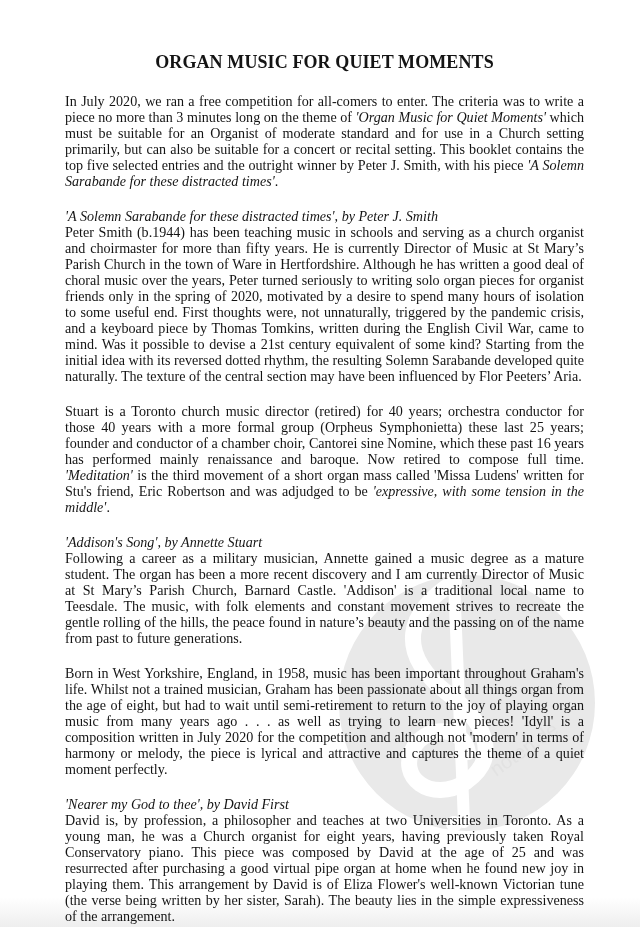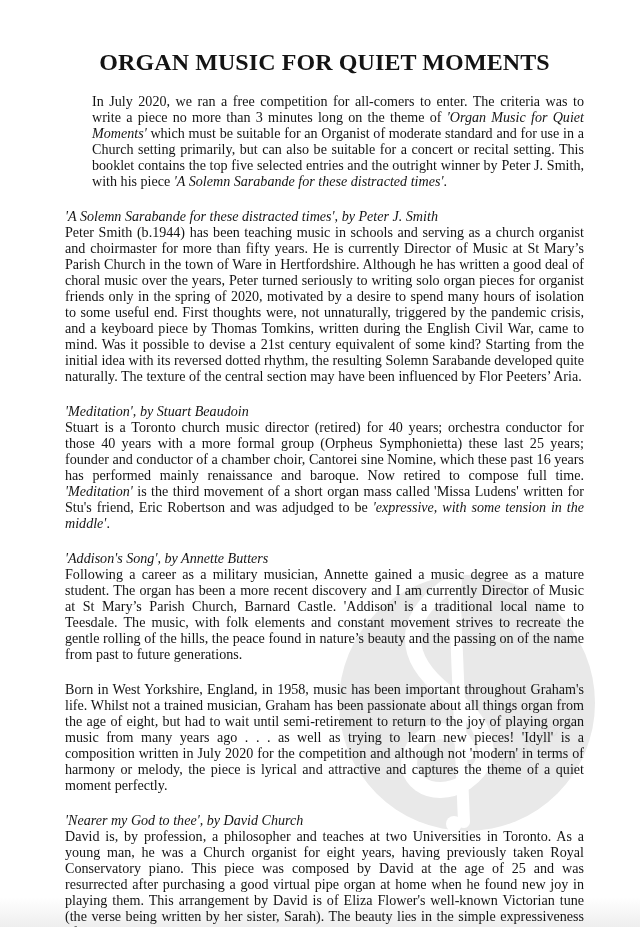--- a/index.html
+++ b/index.html
@@ -18,29 +18,29 @@
   .watermark {
     position: absolute; left: 336px; top: 572px; width: 262px; height: 262px;
     z-index: 0;
   }
   .content {
     position: absolute; left: 65px; top: 0; width: 519px;
     z-index: 1;
   }
   h1 {
     margin: 0; position: absolute; top: 51px; left: 0; right: 0;
-    text-align: center; font-size: 24px; font-weight: bold; letter-spacing: 0.1px;
+    text-align: center; font-size: 18px; font-weight: bold; letter-spacing: 0.1px;
     line-height: 22px;
   }
   .body-text {
     position: absolute; top: 93px; left: 0; width: 519px;
     font-size: 14.1px; line-height: 16px;
   }
   p { margin: 0; text-align: justify; }
-  .intro { margin-bottom: 19px; margin-left: 27px; }
+  .intro { margin-bottom: 19px; }
   .entry { margin-bottom: 19px; }
   .entry-heading { font-weight: normal; font-style: italic; display: block; }
   em { font-style: italic; }
 </style>
 </head>
 <body>
 
 <div class="page">
 
   <svg class="watermark" viewBox="0 0 262 262">
@@ -58,34 +58,33 @@
 
     <div class="body-text">
       <p class="intro"><span>In July 2020, we ran a free competition for all-comers to enter. The criteria was to write a piece no more than 3 minutes long on the theme of </span><em>'Organ Music for Quiet Moments'</em><span> which must be suitable for an Organist of moderate standard and for use in a Church setting primarily, but can also be suitable for a concert or recital setting. This booklet contains the top five selected entries and the outright winner by Peter J. Smith, with his piece </span><em>'A Solemn Sarabande for these distracted times'</em><span>.</span></p>
 
       <div class="entry">
         <span class="entry-heading">'A Solemn Sarabande for these distracted times', by Peter J. Smith</span>
         <p>Peter Smith (b.1944) has been teaching music in schools and serving as a church organist and choirmaster for more than fifty years. He is currently Director of Music at St Mary’s Parish Church in the town of Ware in Hertfordshire. Although he has written a good deal of choral music over the years, Peter turned seriously to writing solo organ pieces for organist friends only in the spring of 2020, motivated by a desire to spend many hours of isolation to some useful end. First thoughts were, not unnaturally, triggered by the pandemic crisis, and a keyboard piece by Thomas Tomkins, written during the English Civil War, came to mind. Was it possible to devise a 21st century equivalent of some kind? Starting from the initial idea with its reversed dotted rhythm, the resulting Solemn Sarabande developed quite naturally. The texture of the central section may have been influenced by Flor Peeters’ Aria.</p>
       </div>
 
       <div class="entry">
-        <span class="entry-heading">'Meditation', by Stuart Beaudoin</span>
         <p><span>Stuart is a Toronto church music director (retired) for 40 years; orchestra conductor for those 40 years with a more formal group (Orpheus Symphonietta) these last 25 years; founder and conductor of a chamber choir, Cantorei sine Nomine, which these past 16 years has performed mainly renaissance and baroque.  Now retired to compose full time. </span><em>'Meditation'</em><span> is the third movement of a short organ mass called 'Missa Ludens' written for Stu's friend, Eric Robertson and was adjudged to be </span><em>'expressive, with some tension in the middle'</em><span>.</span></p>
       </div>
 
       <div class="entry">
-        <span class="entry-heading">'Addison's Song', by Annette Butters</span>
+        <span class="entry-heading">'Addison's Song', by Annette Stuart</span>
         <p>Following a career as a military musician, Annette gained a music degree as a mature student. The organ has been a more recent discovery and I am currently Director of Music at St Mary’s Parish Church, Barnard Castle. 'Addison' is a traditional local name to Teesdale. The music, with folk elements and constant movement strives to recreate the gentle rolling of the hills, the peace found in nature’s beauty and the passing on of the name from past to future generations.</p>
       </div>
 
       <div class="entry">
         <p>Born in West Yorkshire, England, in 1958, music has been important throughout Graham's life. Whilst not a trained musician, Graham has been passionate about all things organ from the age of eight, but had to wait until semi-retirement to return to the joy of playing organ music from many years ago . . . as well as trying to learn new pieces! 'Idyll' is a composition written in July 2020 for the competition and although not 'modern' in terms of harmony or melody, the piece is lyrical and attractive and captures the theme of a quiet moment perfectly.</p>
       </div>
 
       <div class="entry">
-        <span class="entry-heading">'Nearer my God to thee', by David Church</span>
+        <span class="entry-heading">'Nearer my God to thee', by David First</span>
         <p>David is, by profession, a philosopher and teaches at two Universities in Toronto. As a young man, he was a Church organist for eight years, having previously taken Royal Conservatory piano. This piece was composed by David at the age of 25 and was resurrected after purchasing a good virtual pipe organ at home when he found new joy in playing them. This arrangement by David is of Eliza Flower's well-known Victorian tune (the verse being written by her sister, Sarah). The beauty lies in the simple expressiveness of the arrangement.</p>
       </div>
     </div>
   </div>
 
   <div class="bottom-shade"></div>
 </div>
 
 </body></html>

